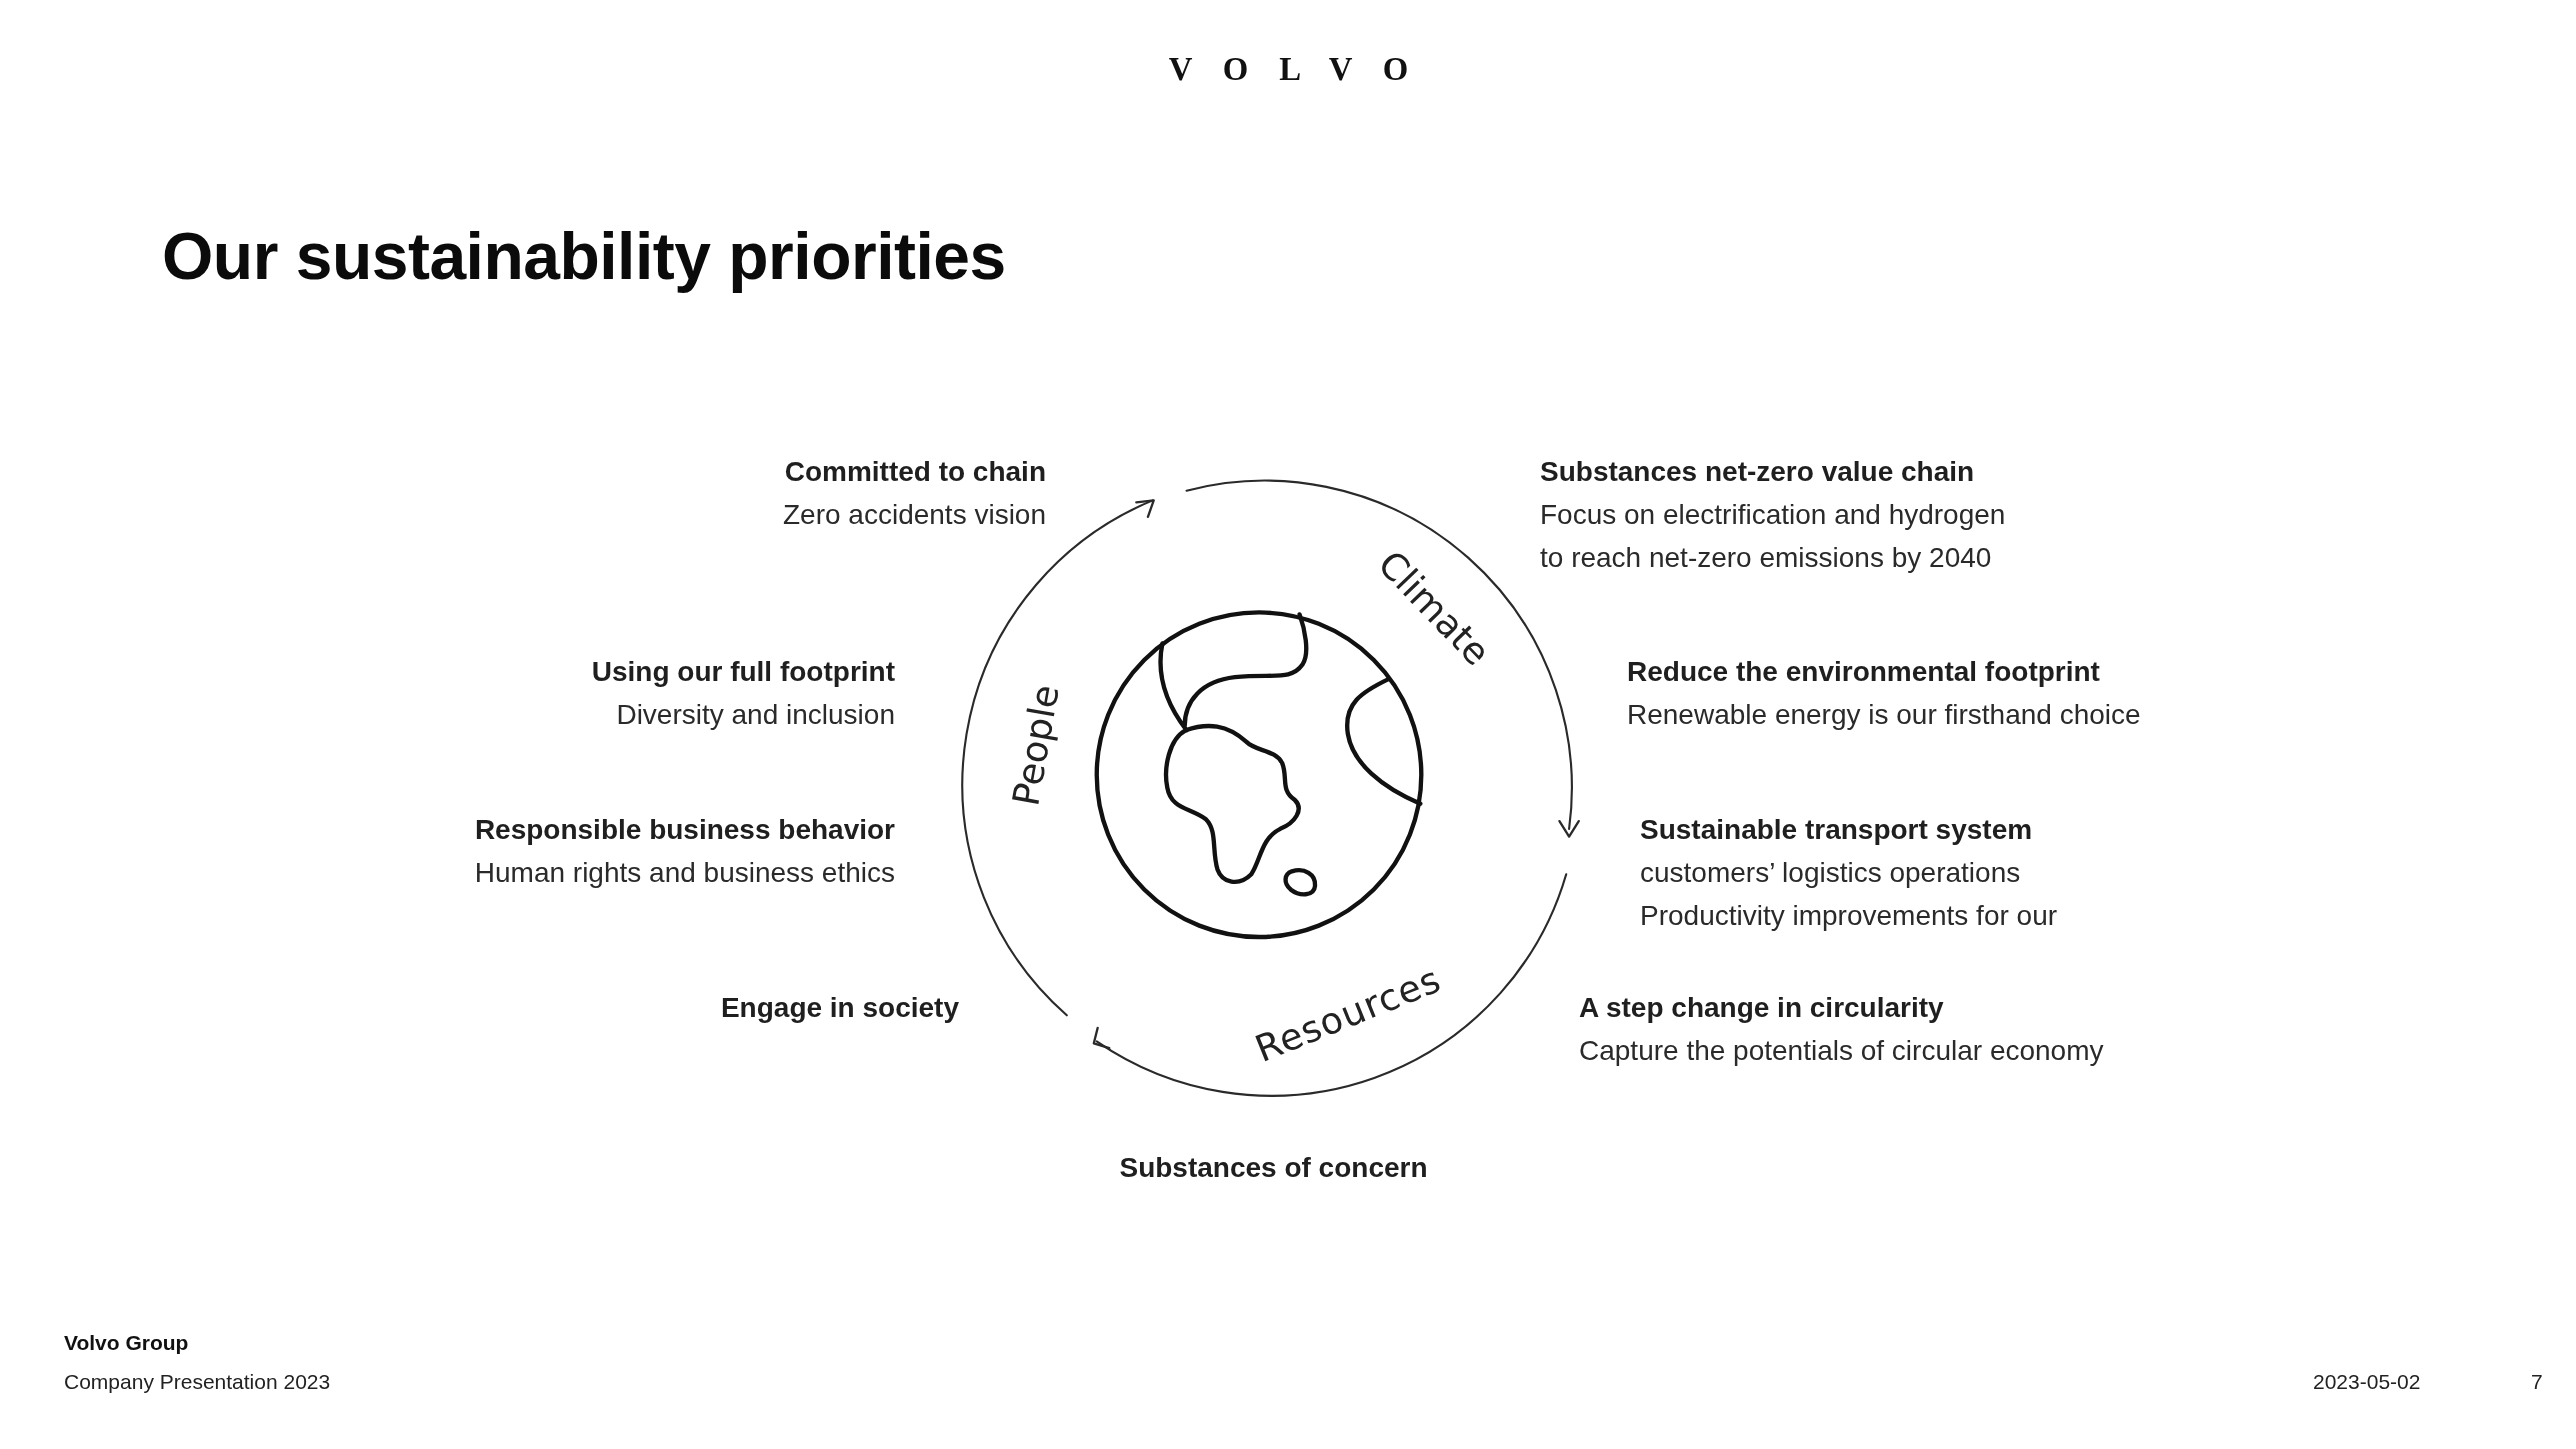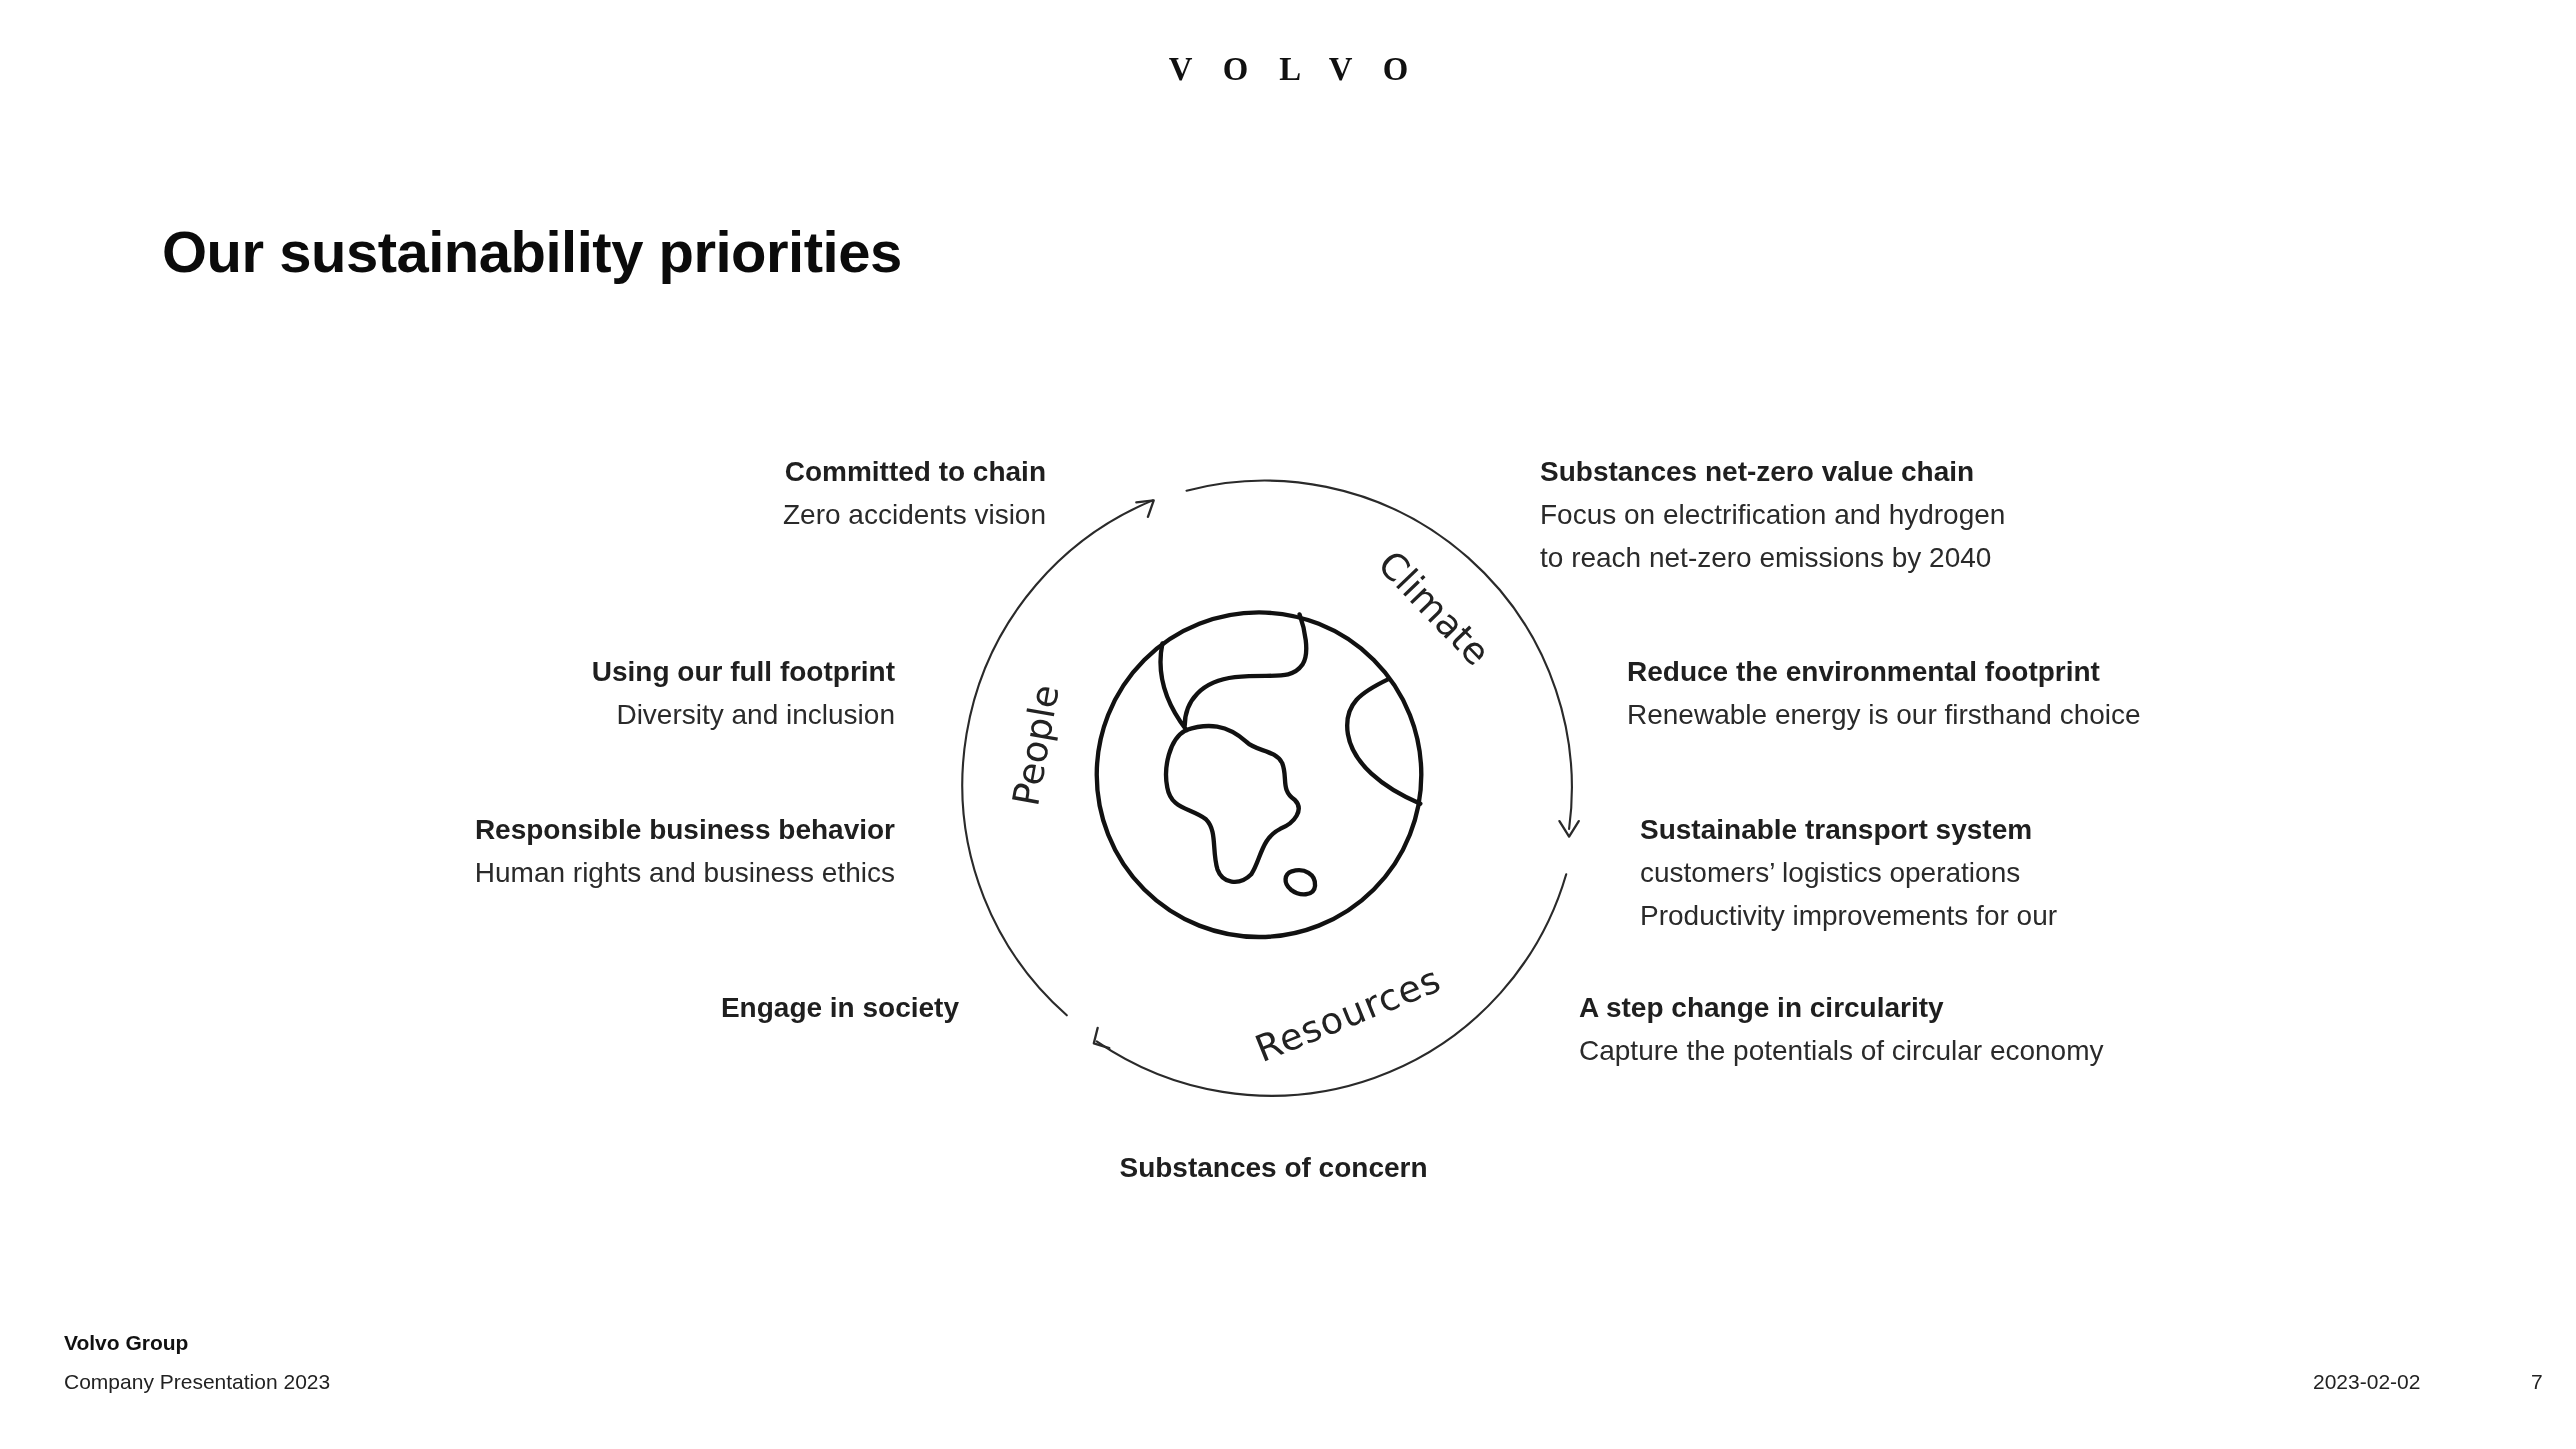--- a/index.html
+++ b/index.html
@@ -1,19 +1,19 @@
 <!DOCTYPE html>
 <html><head>
 <meta charset="utf-8">
 <style>
   html, body { margin:0; padding:0; background:#ffffff; }
   body { width:2576px; height:1449px; position:relative; overflow:hidden;
          font-family:"Liberation Sans", sans-serif; color:#1a1a1a; }
   .logo { position:absolute; left:1167px; top:54px; width:274px; height:31px; }
-  .title { position:absolute; left:162px; top:218px; margin:0; font-size:58px; font-weight:700;
+  .title { position:absolute; left:162px; top:218px; margin:0; font-size:66px; font-weight:700;
            color:#0b0b0b; letter-spacing:-0.5px; white-space:nowrap; }
   .block { position:absolute; white-space:nowrap; font-size:28px; line-height:43px; }
   .block .h { font-weight:700; color:#1f1f1f; }
   .block .d { font-weight:400; color:#2a2a2a; }
   .r { text-align:right; }
   .l { text-align:left; }
   .c { text-align:center; }
   .diagram { position:absolute; left:0; top:0; width:2576px; height:1449px; }
   .footer-org { position:absolute; left:64px; top:1331px; font-size:21px; font-weight:700; color:#111; }
   .footer-doc { position:absolute; left:64px; top:1370px; font-size:21px; color:#222; }
@@ -102,15 +102,15 @@
   <div class="h">A step change in circularity</div>
   <div class="d">Capture the potentials of circular economy</div>
 </div>
 
 <div class="block c" style="left:887px; width:773px; top:1146px;">
   <div class="h">Substances of concern</div>
 </div>
 
 <div class="footer-org">Volvo Group</div>
 <div class="footer-doc">Company Presentation 2023</div>
-<div class="footer-date">2023-02-02</div>
+<div class="footer-date">2023-05-02</div>
 <div class="footer-page">7</div>
 
 
 </body></html>

